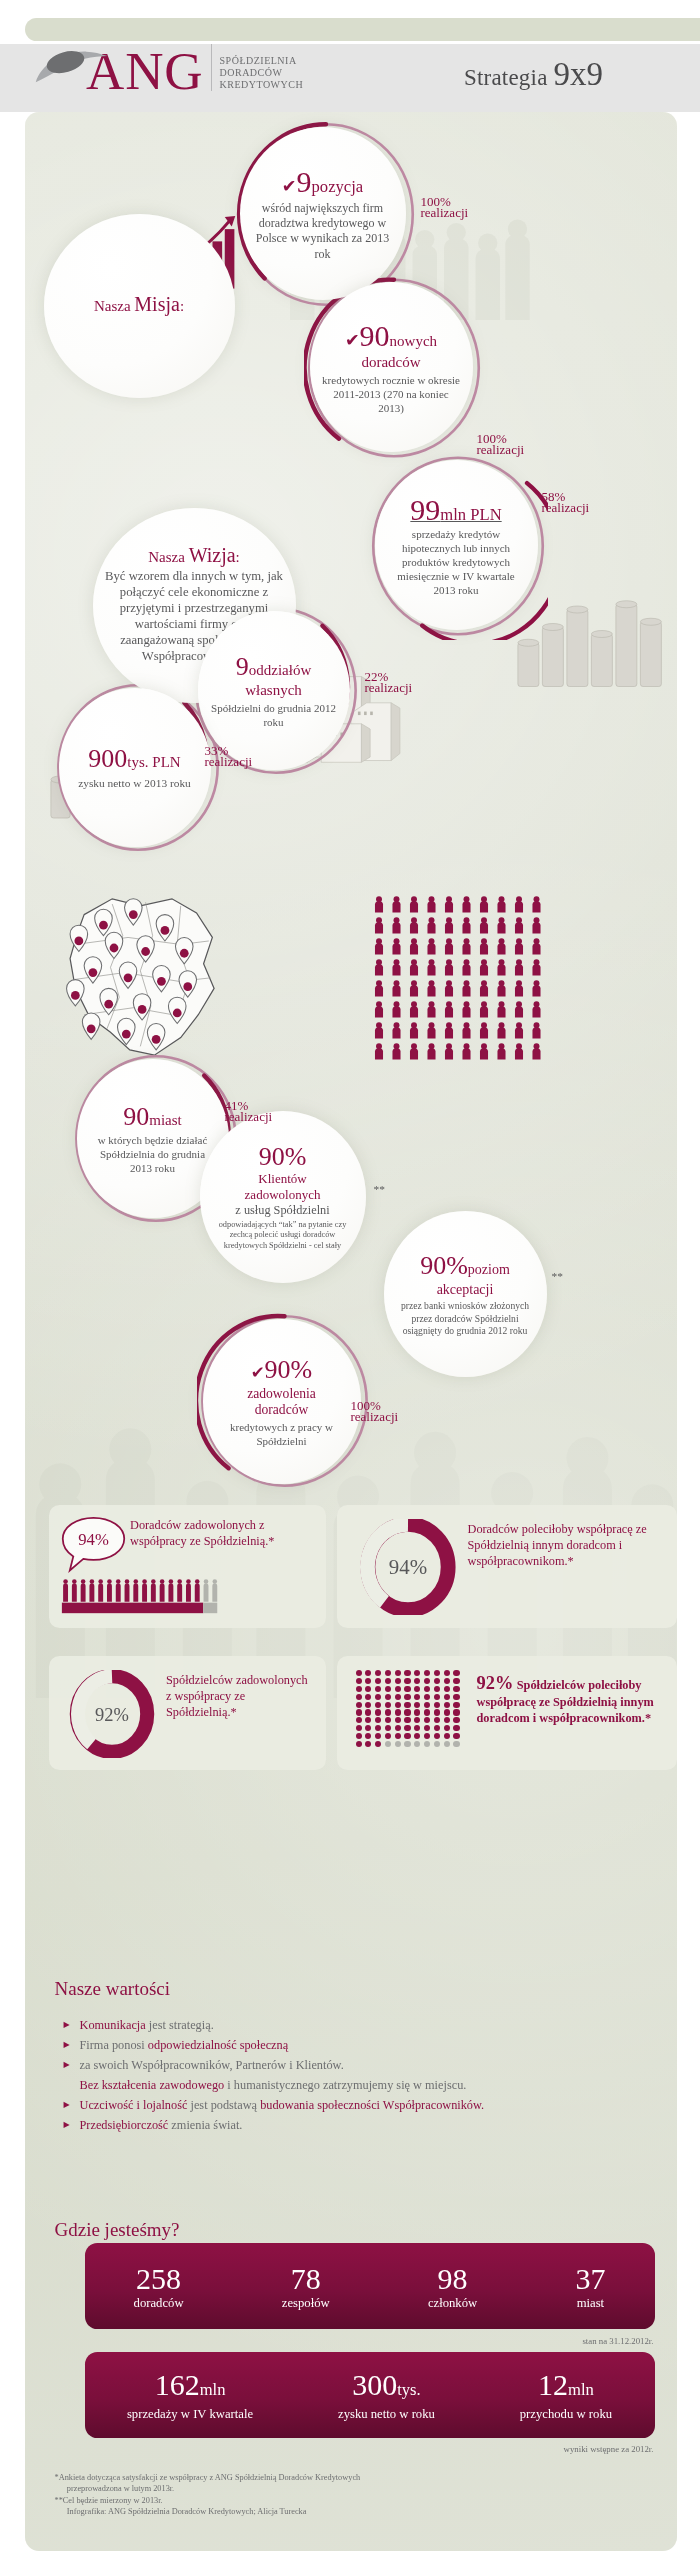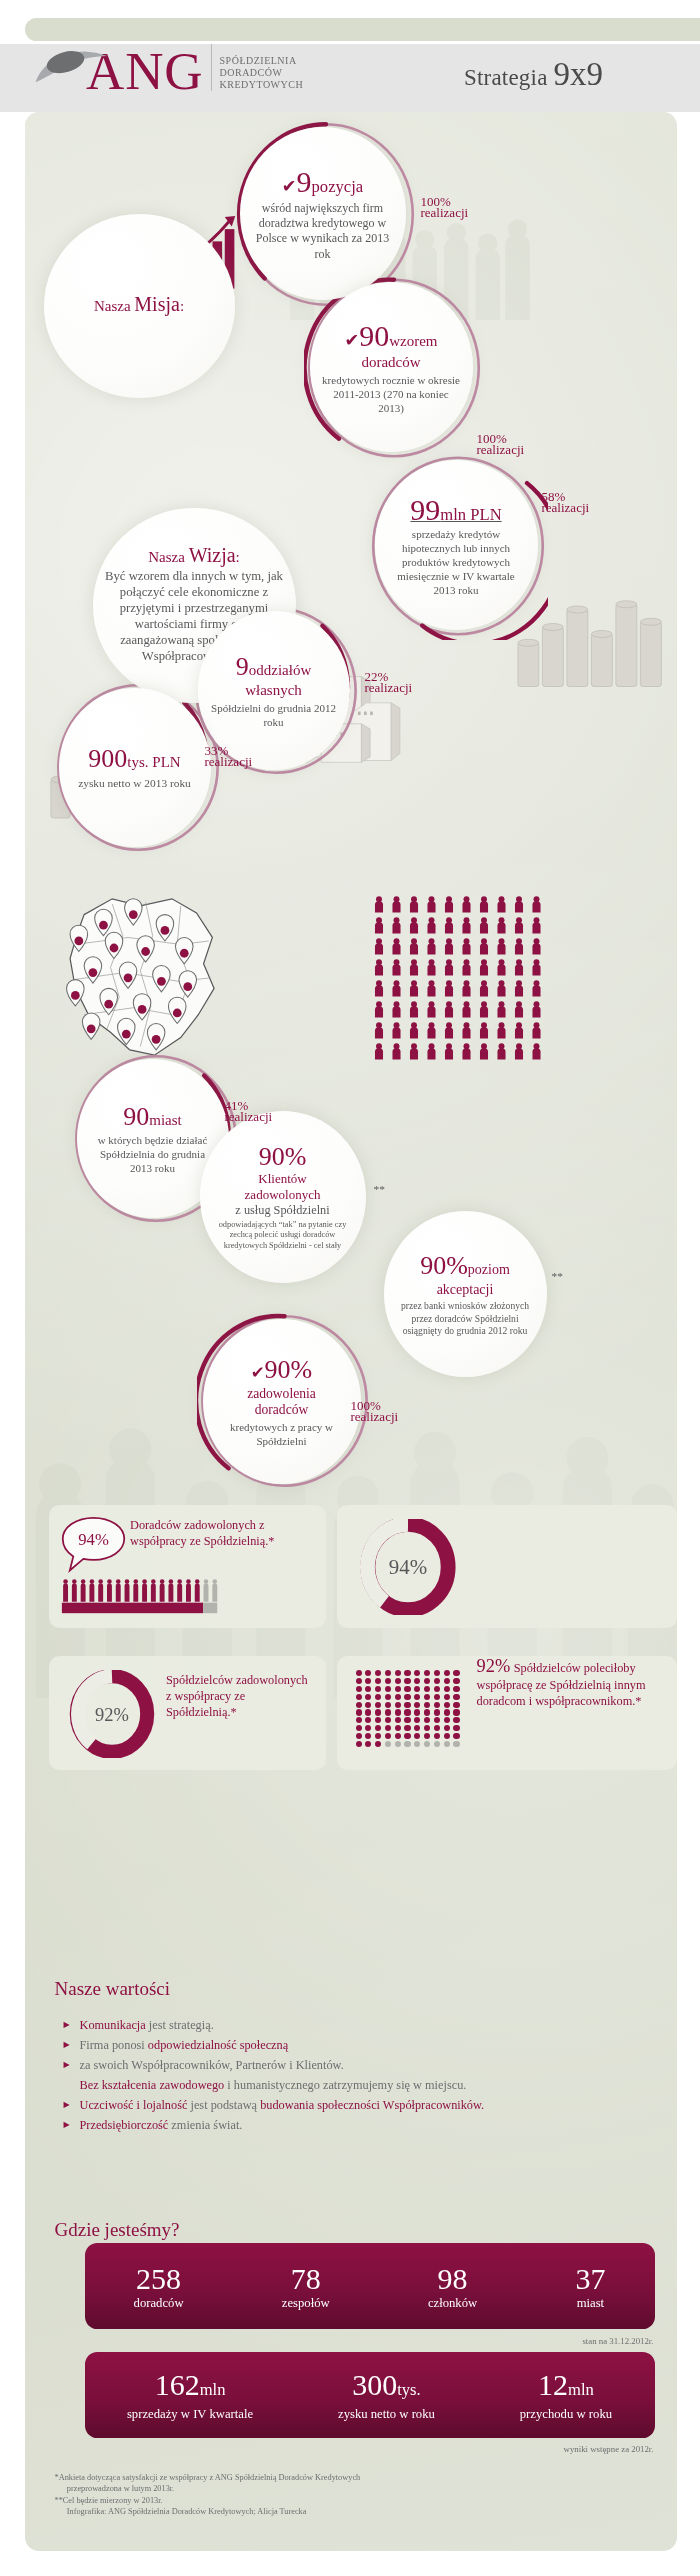--- a/index.html
+++ b/index.html
@@ -268,21 +268,21 @@
     <div>realizacji</div>
   </div>
 
   <svg class="arc" style="left:279px;top:162px;" width="180" height="188" viewBox="0 0 206 214">
     <ellipse cx="103" cy="107" rx="97" ry="101" fill="none" stroke="#c08aa5" stroke-width="3"></ellipse>
     <path d="M103 6 A97 101 0 0 0 40 188" fill="none" stroke="#8e1144" stroke-width="5" stroke-linecap="round"></path>
   </svg>
   <div class="bubble" style="left:285px;top:170px;width:163px;height:170px;">
     <div class="inner">
       <div style="margin-bottom:0.9px;">
-        <span style="font-size:17.5px;color:#8e1144;">✔</span><span style="font-size:30px;color:#8e1144;">90</span><span style="font-size:15px;color:#8e1144;">wzorem</span>
+        <span style="font-size:17.5px;color:#8e1144;">✔</span><span style="font-size:30px;color:#8e1144;">90</span><span style="font-size:15px;color:#8e1144;">nowych</span>
       </div>
       <div style="font-size:15px;color:#8e1144;margin-bottom:1.8px;">doradców</div>
       <p style="font-size:11px;line-height:14px;">kredytowych rocznie w okresie 2011-2013 (270 na koniec 2013)</p>
     </div>
   </div>
   <div class="pct" style="left:452px;top:321px;">
     <div>100%</div>
     <div>realizacji</div>
   </div>
 
@@ -1024,20 +1024,21 @@
       <rect x="162" y="29" width="16" height="12" fill="#b2b3ad"></rect>
     </svg>
   </div>
 
   <div class="card" style="left:312px;top:1393px;width:340px;height:123px;">
     <svg style="position:absolute;left:23px;top:14px;" width="96" height="96" viewBox="0 0 110 110">
       <ellipse cx="55" cy="55" rx="46" ry="49" fill="none" stroke="#8e1144" stroke-width="17"></ellipse>
       <path d="M55 6 A46 49 0 0 0 28 95" fill="none" stroke="#eceee5" stroke-width="17" stroke-linecap="butt"></path>
       <text x="55" y="63" text-anchor="middle" font-family="Liberation Serif, serif" font-size="24" fill="#58585a">94%</text>
     </svg>
+    <div class="card-txt maroon" style="position:absolute;left:131px;top:16px;width:193px;">Doradców poleciłoby współpracę ze Spółdzielnią innym doradcom i współpracownikom.*</div>
   </div>
 
   <div class="card" style="left:24.5px;top:1544px;width:277px;height:114px;">
     <svg style="position:absolute;left:19px;top:14px;" width="88" height="88" viewBox="0 0 100 100">
       <ellipse cx="50" cy="50" rx="40" ry="43" fill="none" stroke="#8e1144" stroke-width="16"></ellipse>
       <path d="M50 7 A40 43 0 0 0 27 84" fill="none" stroke="#eceee5" stroke-width="16"></path>
       <text x="50" y="58" text-anchor="middle" font-family="Liberation Serif, serif" font-size="21" fill="#58585a">92%</text>
     </svg>
     <div class="card-txt maroon" style="position:absolute;left:117px;top:16px;width:149px;">Spółdzielców zadowolonych z współpracy ze Spółdzielnią.*</div>
   </div>
@@ -1148,21 +1149,21 @@
         <i></i>
         <i class="off"></i>
         <i class="off"></i>
         <i class="off"></i>
         <i class="off"></i>
         <i class="off"></i>
         <i class="off"></i>
         <i class="off"></i>
         <i class="off"></i>
     </div>
-    <div style="position:absolute;left:140px;top:0;width:188px;">
+    <div style="position:absolute;left:140px;top:17px;width:188px;font-weight:bold;">
       <span style="font-size:18.4px;color:#8e1144;">92%</span>
       <span class="card-txt maroon">Spółdzielców poleciłoby współpracę ze Spółdzielnią innym doradcom i współpracownikom.*</span>
     </div>
   </div>
 
   <div class="values-title" style="left:30px;top:1866px;">Nasze wartości</div>
   <ul class="values-list" style="left:39px;top:1903px;width:578px;">
     <li><em>Komunikacja</em><span> jest strategią.</span></li>
     <li><span>Firma ponosi </span><em>odpowiedzialność społeczną</em></li>
     <li style="list-style:none;padding-left:16px;"><span>za swoich Współpracowników,  Partnerów i Klientów.</span></li>

